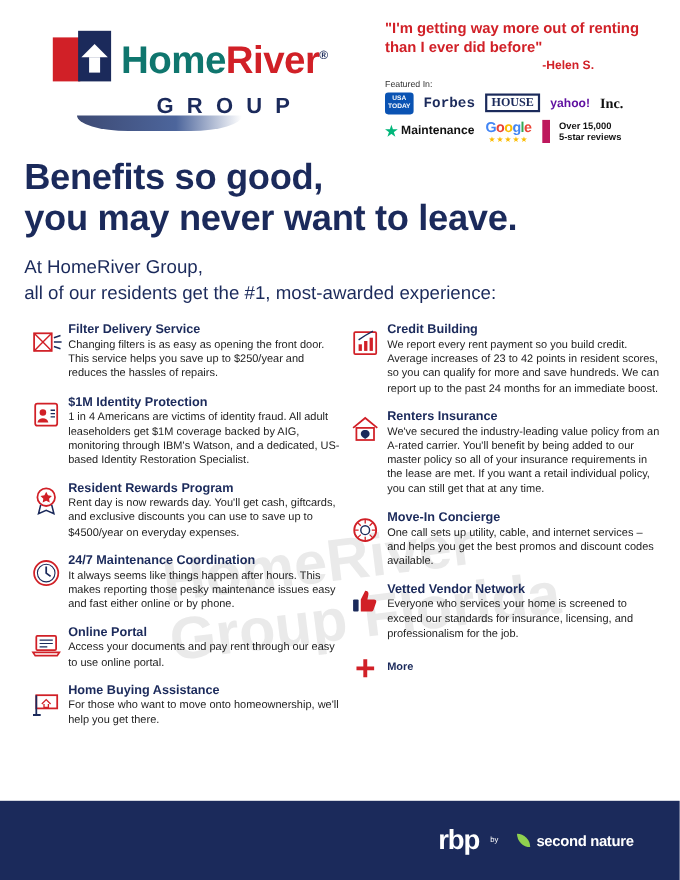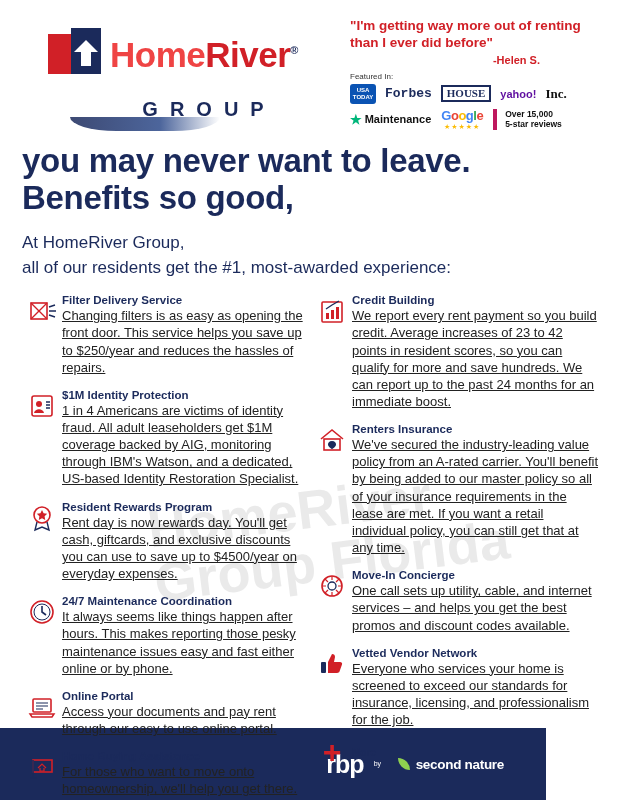--- a/index.html
+++ b/index.html
@@ -65,29 +65,29 @@
     width: 10px; height: 14px;
     background: #ffffff;
   }
   .logo-text {
     font-size: 35px;
     font-weight: bold;
     letter-spacing: -0.5px;
     line-height: 1;
     font-family: "Liberation Sans", sans-serif;
   }
-  .logo-text .home { color: #ef4444; }
+  .logo-text .home { color: #0f766e; }
   .logo-text .river { color: #d12027; text-align: center; }
   .logo-reg {
     font-size: 11px;
     color: #1b2a5b;
     vertical-align: super;
   }
   .logo-group {
-    margin-top: 18px;
+    margin-top: 6px;
     font-size: 20px;
     letter-spacing: 12px;
     color: #1b2a5b;
     font-weight: bold;
     text-align: center;
     padding-left: 52px;
   }
   .logo-swoosh {
     margin-top: -4px;
     width: 150px;
@@ -180,21 +180,21 @@
     font-size: 11px;
     font-weight: bold;
     color: #111;
   }
   .tp-star { color: #00b67a; font-size: 13px; }
   .google-block { text-align: center; }
   .google-word { font-size: 13px; font-weight: bold; letter-spacing: -0.5px; }
   .g-b { color:#4285F4 } .g-r { color:#EA4335 } .g-y { color:#FBBC05 } .g-g { color:#34A853 }
   .g-stars { color: #FBBC05; font-size: 7px; letter-spacing: 1px; }
   .reviews-box {
-    border-left: 4px solid #be185d;
+    border-left: 7px solid #be185d;
     padding-left: 8px;
     font-size: 8.5px;
     font-weight: bold;
     color: #111;
     line-height: 1.25;
   }
 
   
   .headline {
     padding: 8px 22px 0 22px;
@@ -234,23 +234,22 @@
   }
   .benefit .txt { flex: 1; }
   .b-title {
     color: #1b2a5b;
     font-size: 11.5px;
     font-weight: bold;
     margin-bottom: 1px;
   }
   .b-desc {
     color: #222;
-    font-size: 13px;
+    font-size: 10px;
     line-height: 1.32;
-    text-decoration: underline;
   }
   .more-row { display: flex; align-items: center; margin-top: 2px; }
   .more-plus {
     width: 40px; min-width: 40px;
     display: flex; align-items: center; justify-content: center;
     color: #d12027; font-size: 32px; font-weight: bold; line-height: 0.7;
   }
   .more-label { color: #1b2a5b; font-size: 10px; font-weight: bold; }
 
   
@@ -266,21 +265,21 @@
     pointer-events: none;
     z-index: 1;
     white-space: pre-line;
     font-family: "Liberation Sans", sans-serif;
   }
 
   
   .footer {
     position: absolute;
     left: 0; bottom: 0;
-    width: 546px;
+    width: 618px;
     height: 72px;
     background: #1b2a5b;
     display: flex;
     align-items: center;
     justify-content: flex-end;
     padding-right: 42px;
     gap: 10px;
   }
   .rbp {
     color: #fff;
@@ -351,22 +350,22 @@
         </div>
         <div class="reviews-box">
           <div>Over 15,000</div>
           <div>5-star reviews</div>
         </div>
       </div>
     </div>
   </div>
 
   <div class="headline">
+    <div>Benefits so good,</div>
     <div>you may never want to leave.</div>
-    <div>Benefits so good,</div>
   </div>
   <div class="subhead">
     <div>At HomeRiver Group,</div>
     <div>all of our residents get the #1, most-awarded experience:</div>
   </div>
 
   <div class="watermark">HomeRiver
 Group Florida</div>
 
   <div class="columns">

